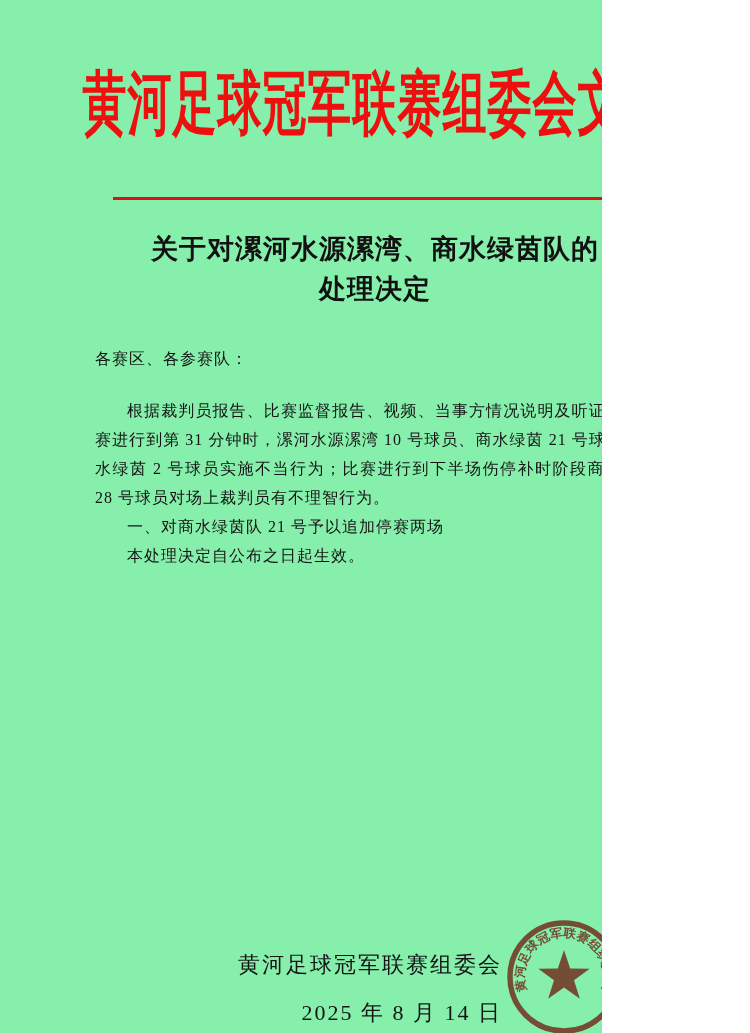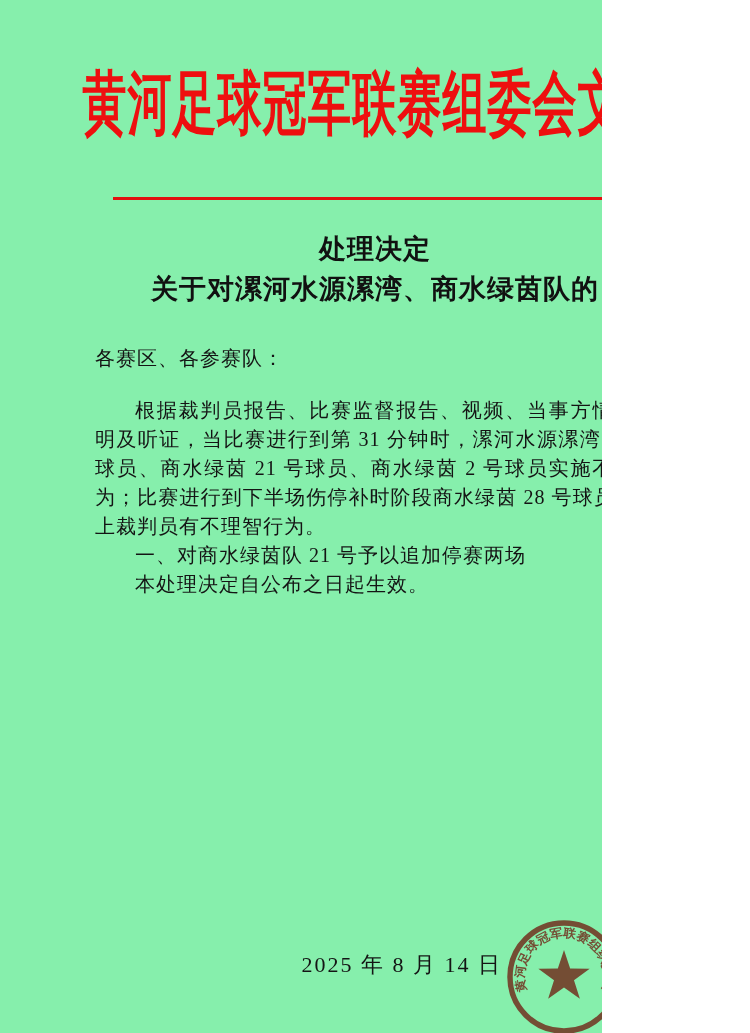--- a/index.html
+++ b/index.html
@@ -57,21 +57,21 @@
     line-height: 40px;
     letter-spacing: 1px;
     color: #111111;
   }
   .doc-title .t-line { display: block; }
   .body-text {
     position: absolute;
     top: 344px;
     left: 95px;
     width: 562px;
-    font-size: 20px;
+    font-size: 16px;
     line-height: 29px;
     letter-spacing: 1px;
     text-align: justify;
     color: #141414;
     font-family: Liberation Serif, serif;
   }
   .body-text p { margin: 0; }
   .salutation { margin-bottom: 23px !important; }
   .para { text-indent: 2em; }
   .signature {
@@ -106,32 +106,33 @@
 
 <div class="page">
 
   <header class="letterhead">
     <span class="letterhead-text">黄河足球冠军联赛组委会文件</span>
   </header>
 
   <div class="red-rule"></div>
 
   <h1 class="doc-title">
+    <span class="t-line">关于对漯河水源漯湾、商水绿茵队的</span>
     <span class="t-line">处理决定</span>
-    <span class="t-line">关于对漯河水源漯湾、商水绿茵队的</span>
   </h1>
 
   <main class="body-text">
     <p class="salutation">各赛区、各参赛队：</p>
     <p class="para">根据裁判员报告、比赛监督报告、视频、当事方情况说明及听证，当比赛进行到第 31 分钟时，漯河水源漯湾 10 号球员、商水绿茵 21 号球员、商水绿茵 2 号球员实施不当行为；比赛进行到下半场伤停补时阶段商水绿茵 28 号球员对场上裁判员有不理智行为。</p>
     <p class="para">一、对商水绿茵队 21 号予以追加停赛两场</p>
     <p class="para">本处理决定自公布之日起生效。</p>
   </main>
 
   <div class="signature">
+    <div class="sig-committee">黄河足球冠军联赛组委会</div>
     <div class="sig-date">2025 年 8 月 14 日</div>
   </div>
 
   <svg class="seal" viewBox="0 0 122 122" width="122" height="122" xmlns="http://www.w3.org/2000/svg">
     <circle cx="61" cy="61" r="54" fill="none" stroke="#d83a34" stroke-width="5.5"></circle>
     <path id="sealArc" d="M 23.4 74.7 A 40 40 0 1 1 98.6 74.7" fill="none"></path>
     <text class="seal-ring-text">
       <textPath href="#sealArc" startOffset="0" textLength="164" lengthAdjust="spacingAndGlyphs">黄河足球冠军联赛组织委员会</textPath>
     </text>
     <polygon fill="#d83a34" points="61,34 67.17,52.51 86.68,52.66 70.99,64.24 76.88,82.84 61,71.5 45.12,82.84 51.01,64.24 35.32,52.66 54.83,52.51"></polygon>

